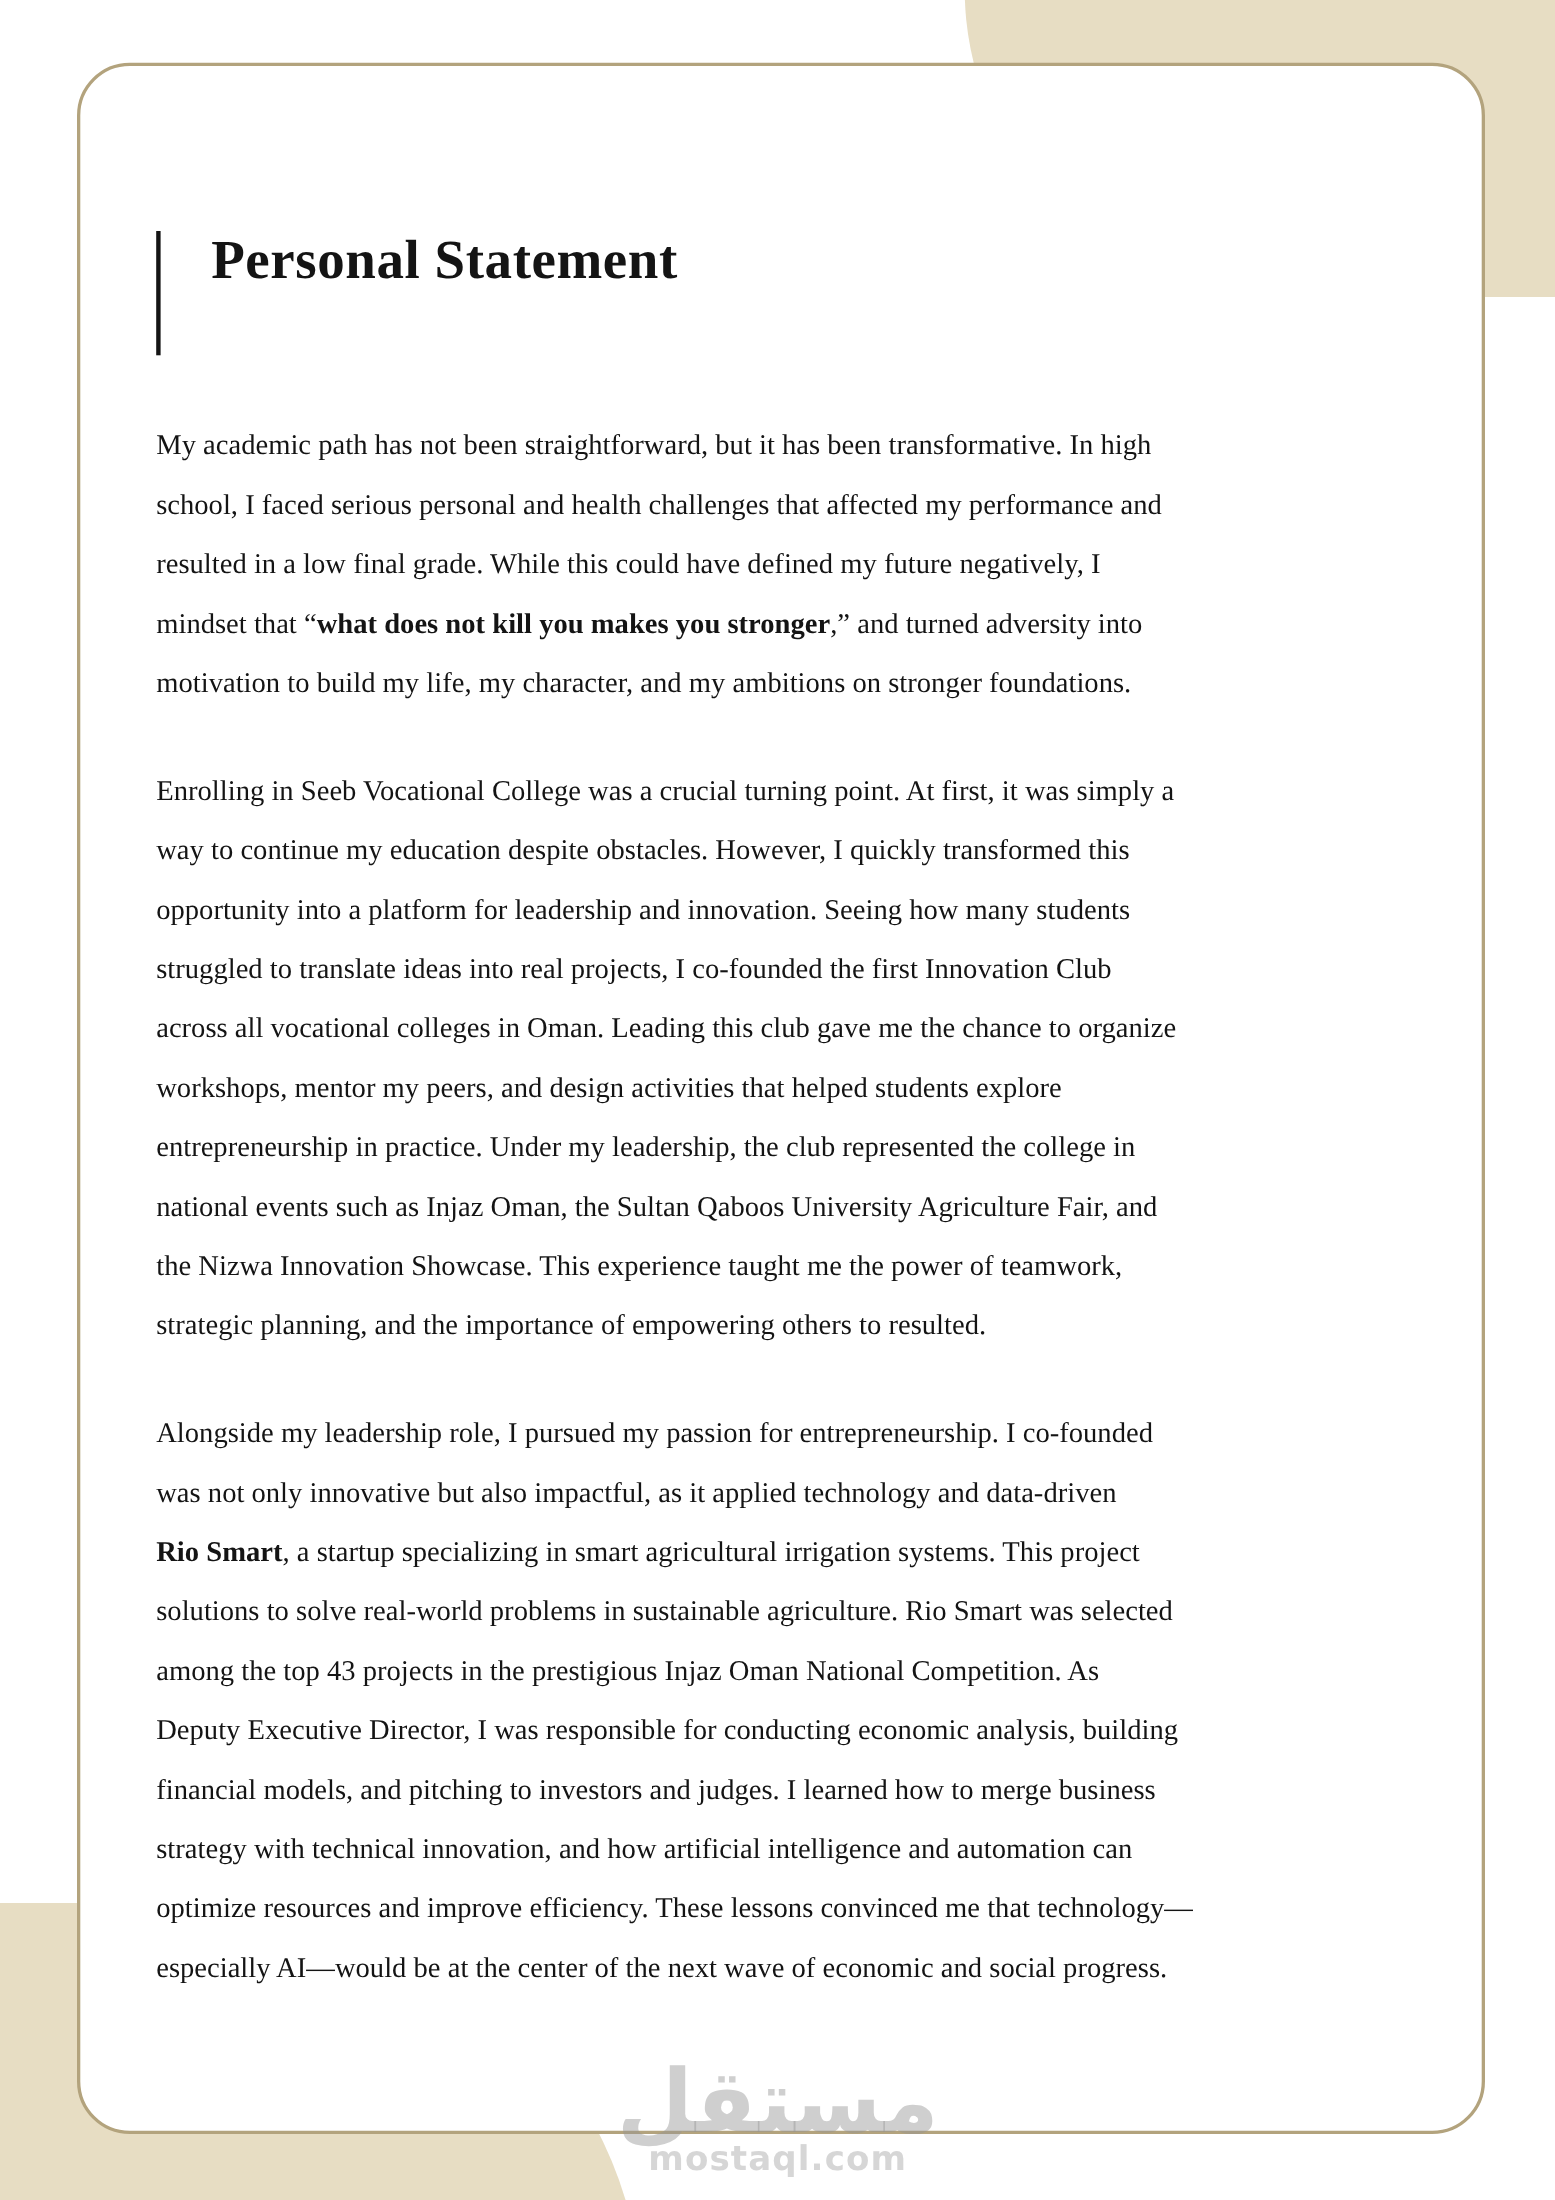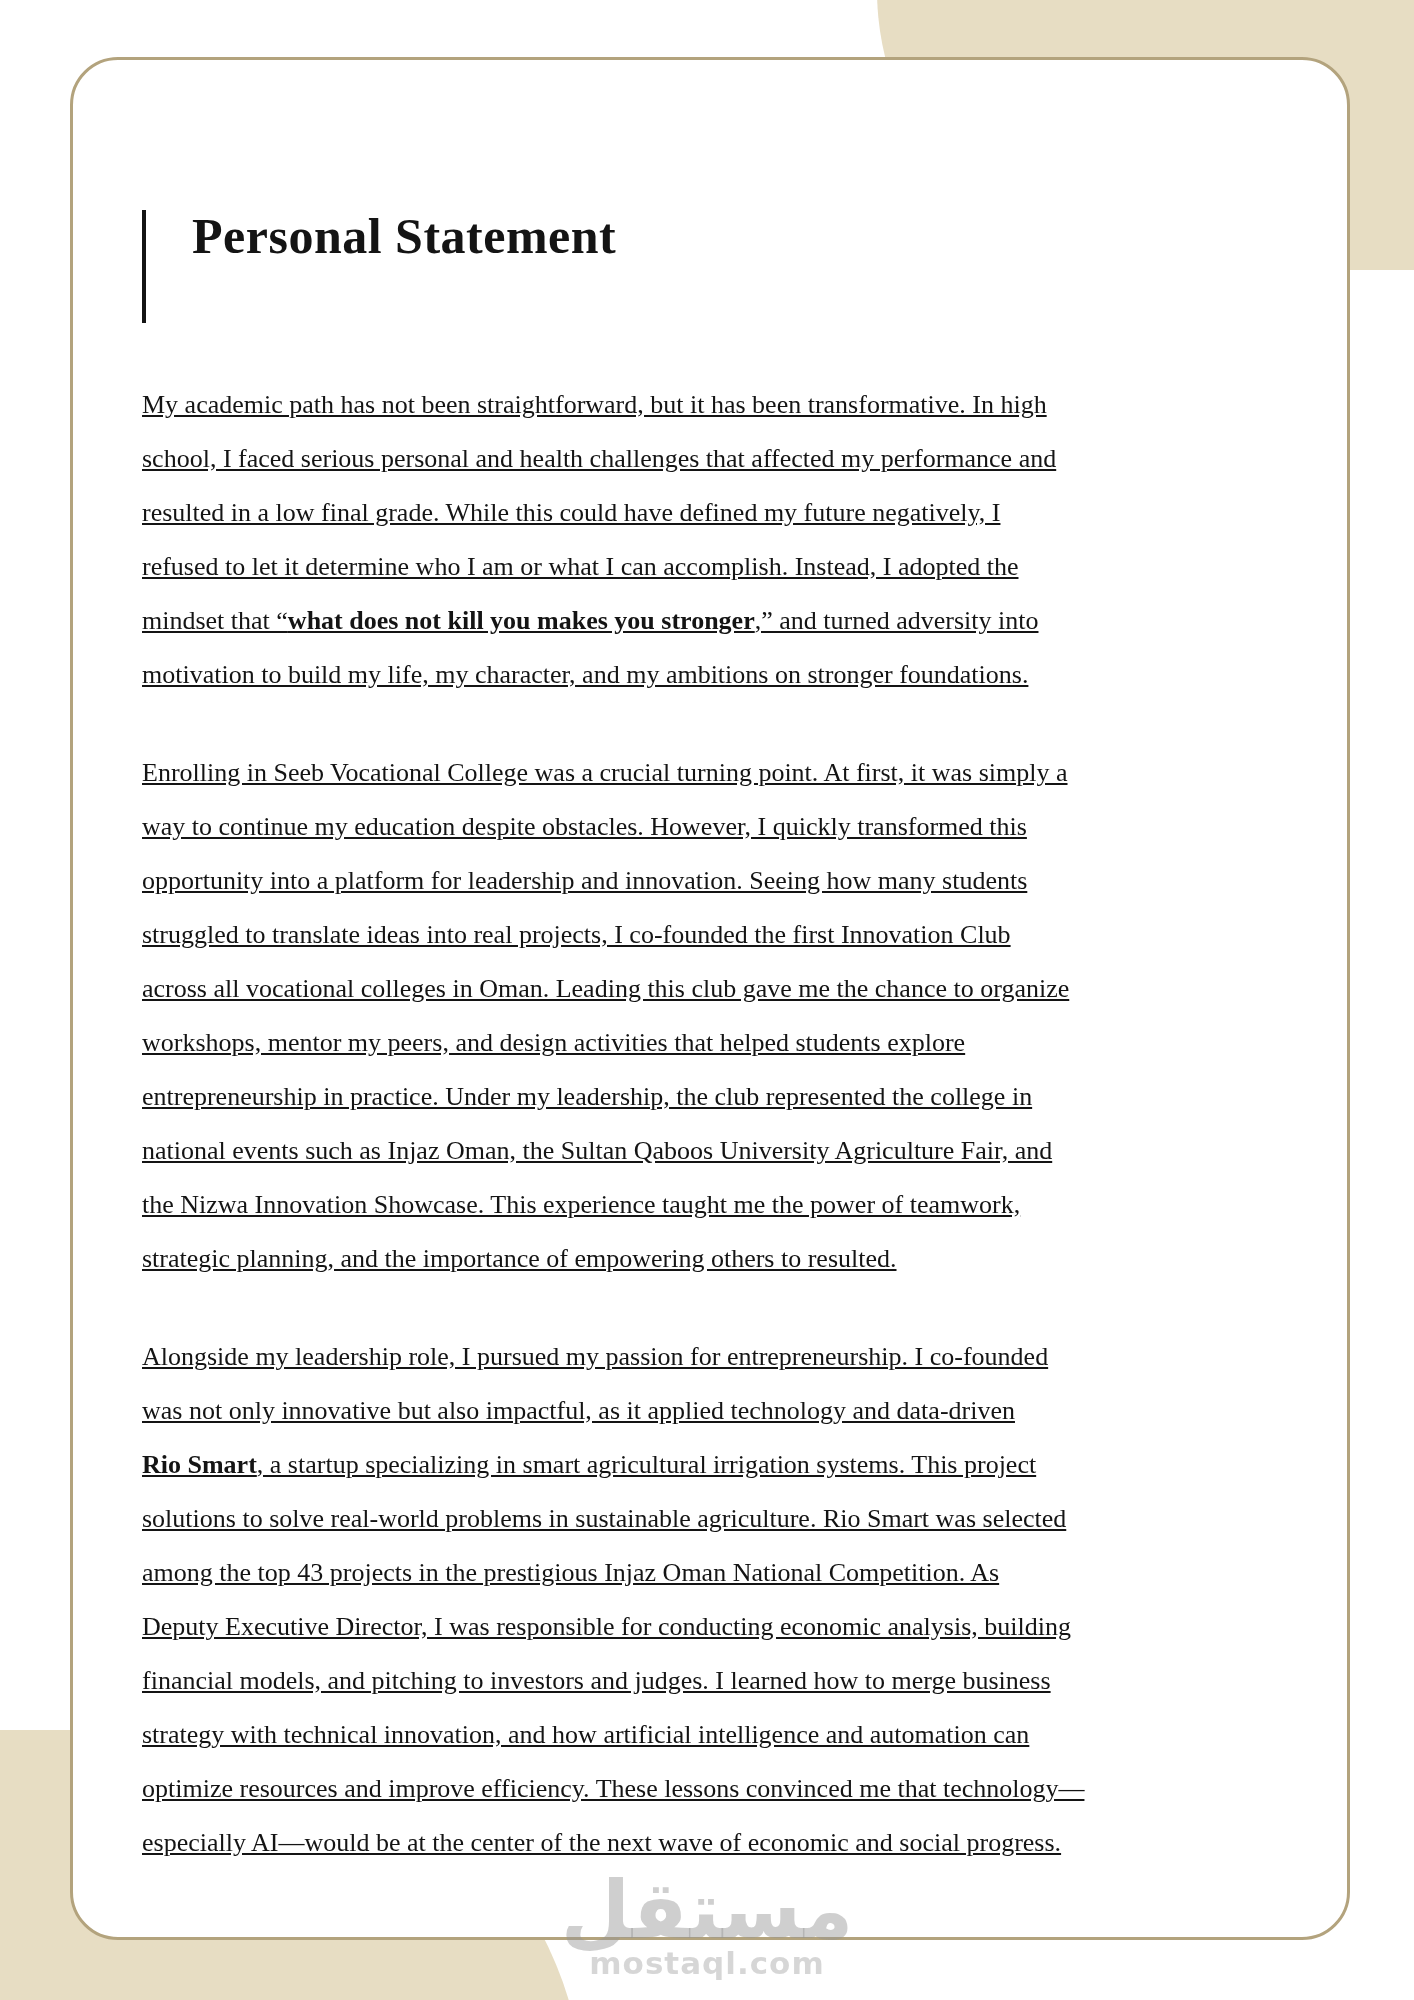--- a/index.html
+++ b/index.html
@@ -46,21 +46,21 @@
   }
   
   .body{
     position:absolute;z-index:2;
     left:142px;top:378px;width:1156px;
     font-size:26px;line-height:54px;
     color:var(--text,#141414);
   }
   .para{margin:0;}
   .para + .para{margin-top:44px;}
-  .line{white-space:nowrap;text-decoration:underline;}
+  .line{white-space:nowrap;}
   .bold{font-weight:bold;margin-top:38px;}
   
   .watermark{
     position:absolute;z-index:3;
     left:707px;top:1872px;
     transform:translateX(-50%);
     text-align:center;
     pointer-events:none;
     font-family:"DejaVu Sans", sans-serif;
   }
@@ -89,21 +89,20 @@
   <div class="card"></div>
 
   <div class="title-bar"></div>
   <h1 class="title">Personal Statement</h1>
 
   <div class="body" id="body-text">
       <div class="para">
         <div class="line"><span>My academic path has not been straightforward, but it has been transformative. In high</span></div>
         <div class="line"><span>school, I faced serious personal and health challenges that affected my performance and</span></div>
         <div class="line"><span>resulted in a low final grade. While this could have defined my future negatively, I</span></div>
-        <div class="line"><span>refused to let it determine who I am or what I can accomplish. Instead, I adopted the</span></div>
         <div class="line"><span>mindset that “</span><span class="bold">what does not kill you makes you stronger</span><span>,” and turned adversity into</span></div>
         <div class="line"><span>motivation to build my life, my character, and my ambitions on stronger foundations.</span></div>
       </div>
       <div class="para">
         <div class="line"><span>Enrolling in Seeb Vocational College was a crucial turning point. At first, it was simply a</span></div>
         <div class="line"><span>way to continue my education despite obstacles. However, I quickly transformed this</span></div>
         <div class="line"><span>opportunity into a platform for leadership and innovation. Seeing how many students</span></div>
         <div class="line"><span>struggled to translate ideas into real projects, I co-founded the first Innovation Club</span></div>
         <div class="line"><span>across all vocational colleges in Oman. Leading this club gave me the chance to organize</span></div>
         <div class="line"><span>workshops, mentor my peers, and design activities that helped students explore</span></div>

